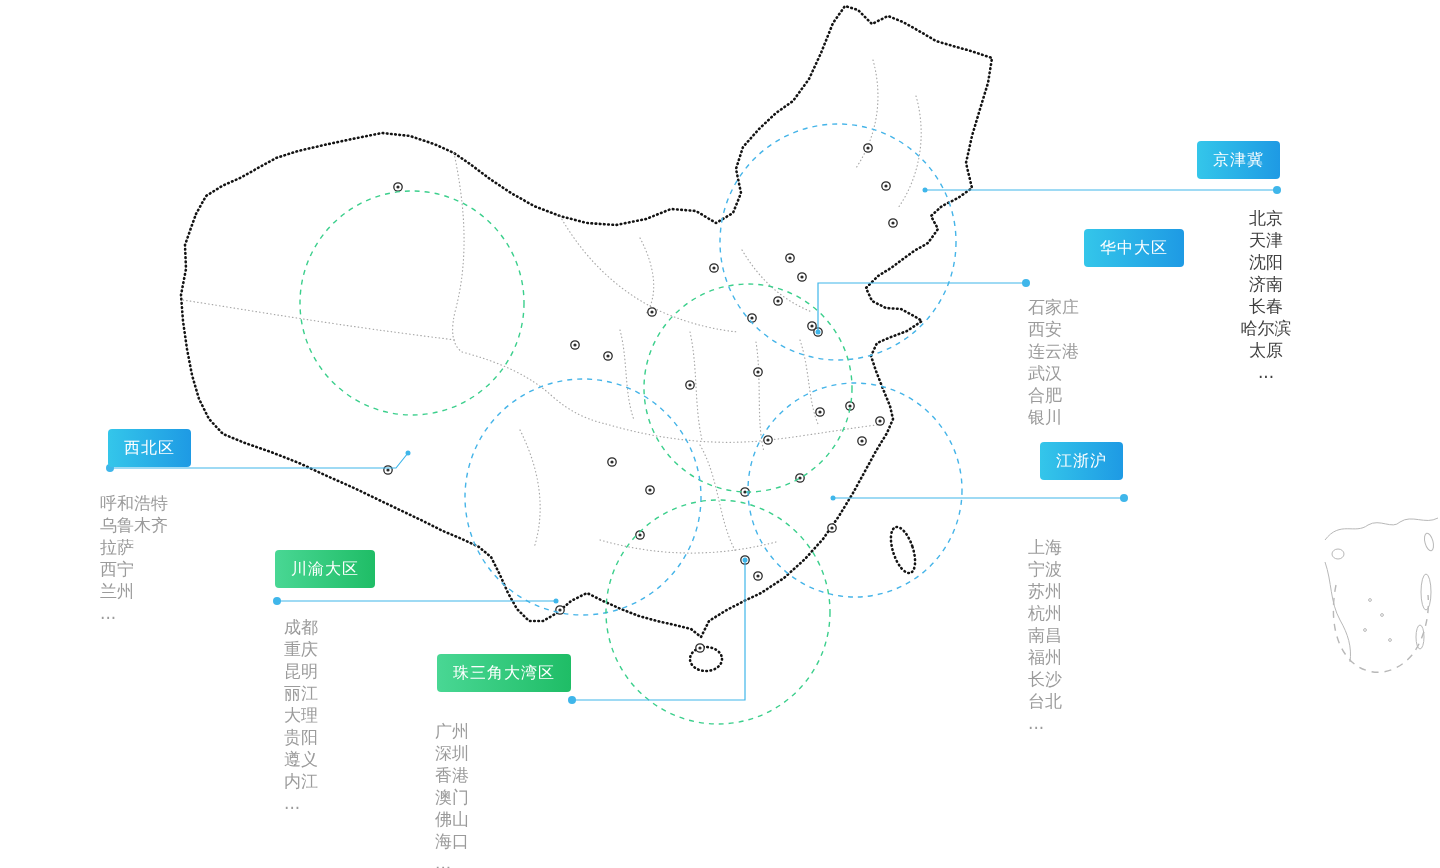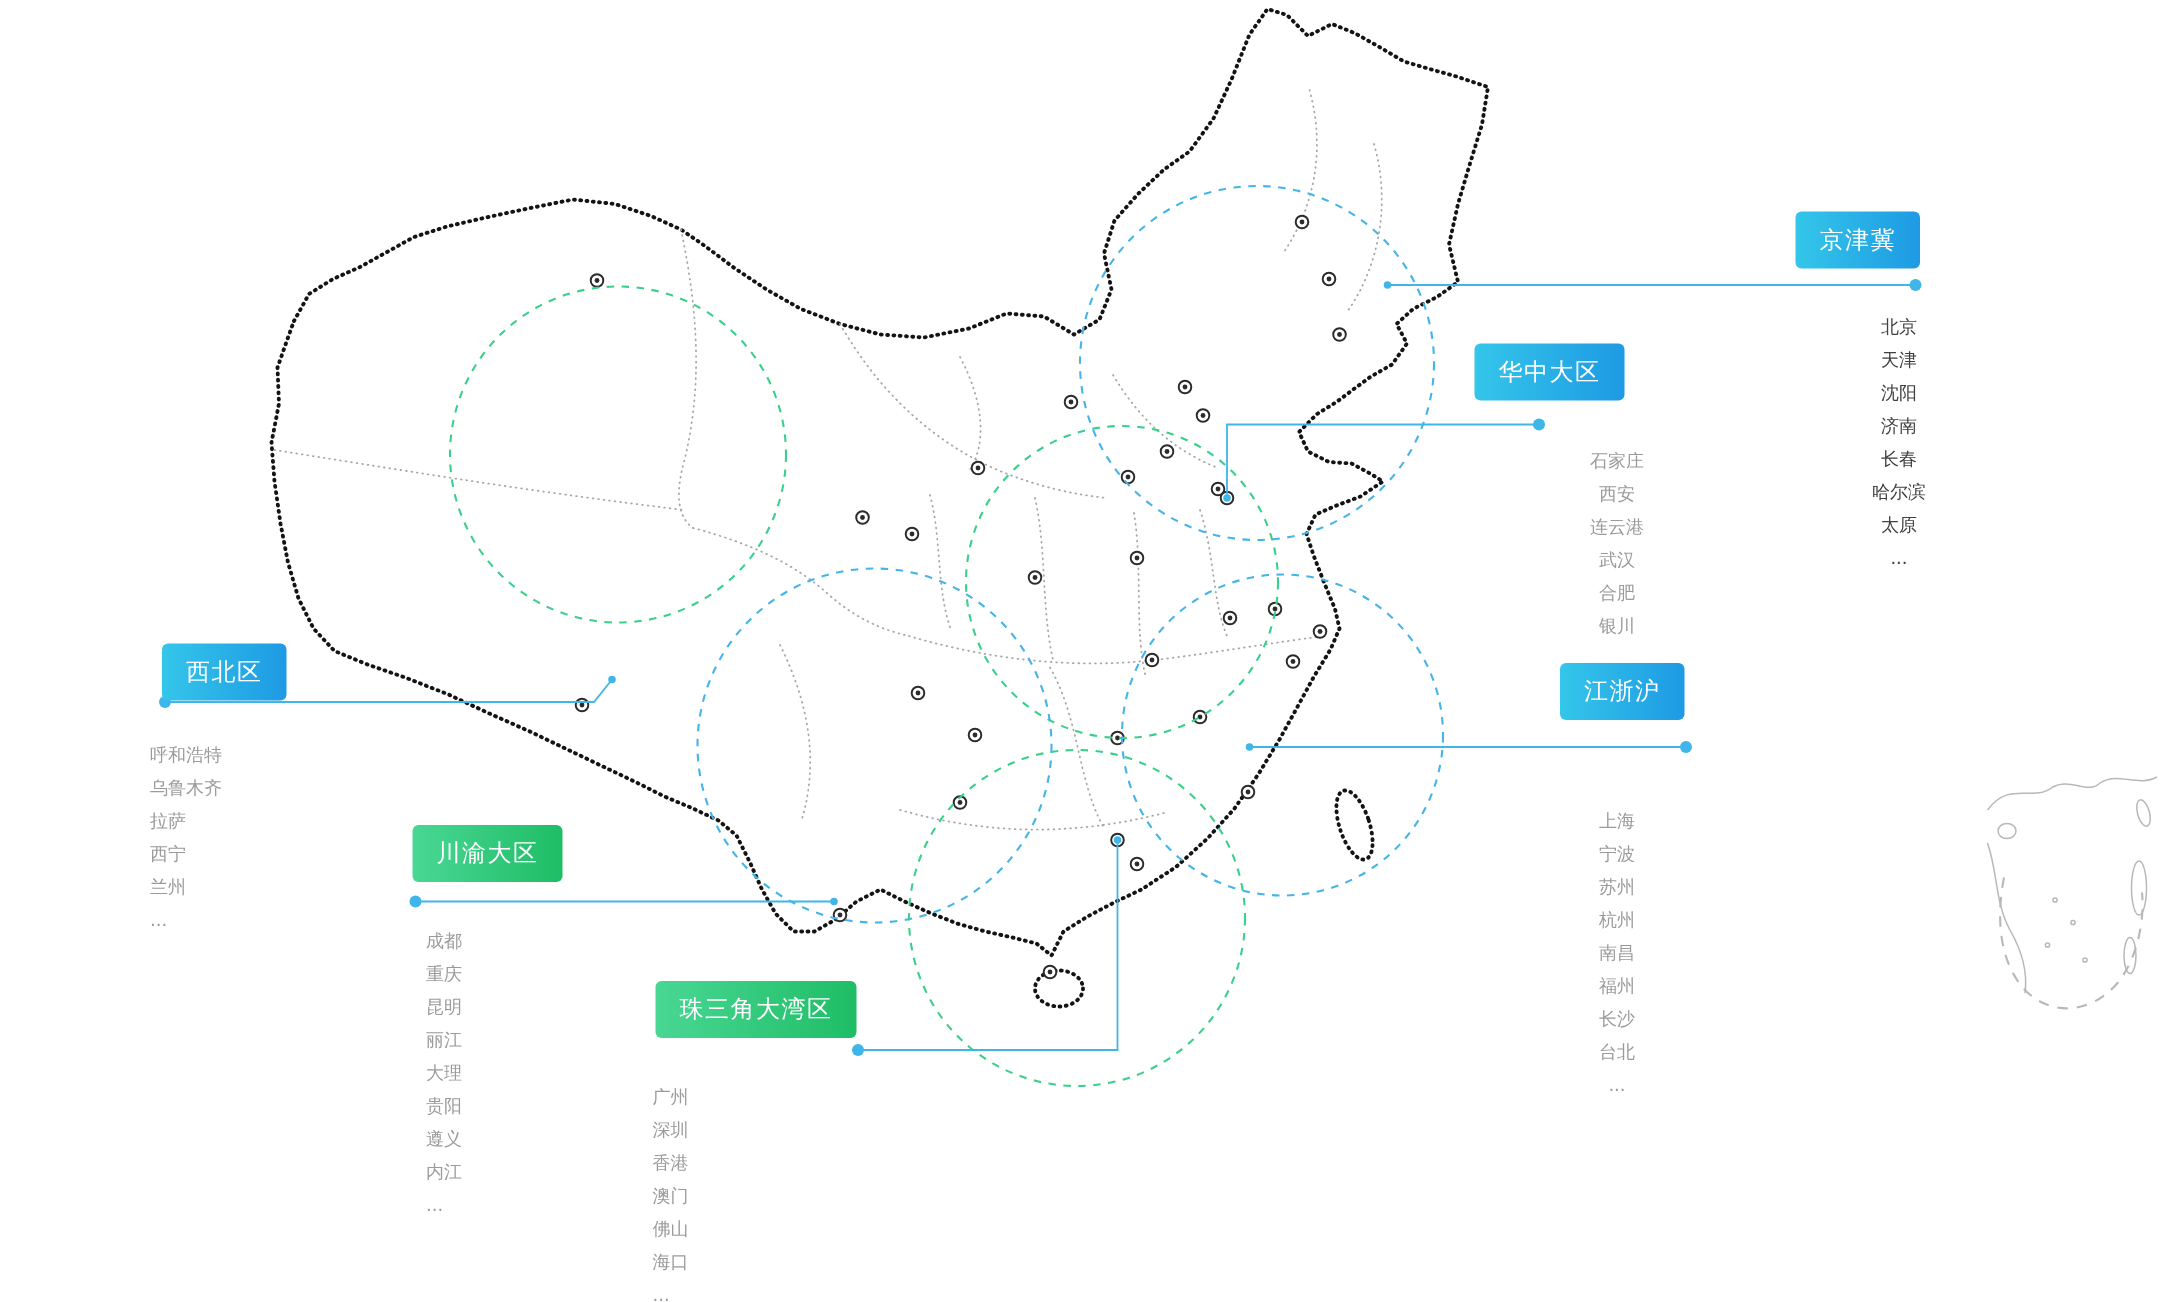--- a/index.html
+++ b/index.html
@@ -8,23 +8,23 @@
   .map-svg { position:absolute; left:0; top:0; }
 
   .region-label {
     position:absolute; color:#ffffff; font-size:16px; line-height:16px;
     padding:11px 16px; border-radius:4px; letter-spacing:1px; white-space:nowrap;
     cursor:pointer;
   }
   .label-blue  { background:linear-gradient(90deg,#34c6ea,#1e9ae4); }
   .label-green { background:linear-gradient(90deg,#49d794,#1fbd66); }
 
-  .cities { position:absolute; font-size:12px; line-height:22px; color:#9b9b9b; }
+  .cities { position:absolute; font-size:17px; line-height:22px; color:#9b9b9b; }
   .cities-dark { color:#404040; }
-  .ta-right { text-align:center; }
+  .ta-right { text-align:left; }
   .ta-center { text-align:center; }
 
   .dash-blue  { fill:none; stroke:#45b4e8; stroke-width:1.4; stroke-dasharray:5 5; }
   .dash-green { fill:none; stroke:#3bcf8c; stroke-width:1.4; stroke-dasharray:5 5; }
   .conn { fill:none; stroke:#3fb6ea; stroke-width:1.2; }
   .conn-dot { fill:#3fb6ea; }
 
   .outline { fill:none; stroke:#141414; stroke-width:2.6; stroke-dasharray:.6 3.6; stroke-linecap:round; stroke-linejoin:round; }
   .prov { fill:none; stroke:#a8a8a8; stroke-width:1.2; stroke-dasharray:.5 3.2; stroke-linecap:round; }
   .inset { fill:none; stroke:#b8b8b8; stroke-width:1; }
@@ -169,21 +169,21 @@
       <div class="city">北京</div>
       <div class="city">天津</div>
       <div class="city">沈阳</div>
       <div class="city">济南</div>
       <div class="city">长春</div>
       <div class="city">哈尔滨</div>
       <div class="city">太原</div>
       <div class="city">...</div>
     </div>
 
-  <div class="region-label label-blue" style="left:983px; top:229px;">华中大区</div>
+  <div class="region-label label-blue" style="left:1084px; top:229px;">华中大区</div>
   <div class="cities ta-right" style="left:1028px; top:296px; width:100px;">
       <div class="city">石家庄</div>
       <div class="city">西安</div>
       <div class="city">连云港</div>
       <div class="city">武汉</div>
       <div class="city">合肥</div>
       <div class="city">银川</div>
     </div>
 
   <div class="region-label label-blue" style="left:108px; top:417px;margin-top:12px;">西北区</div>

